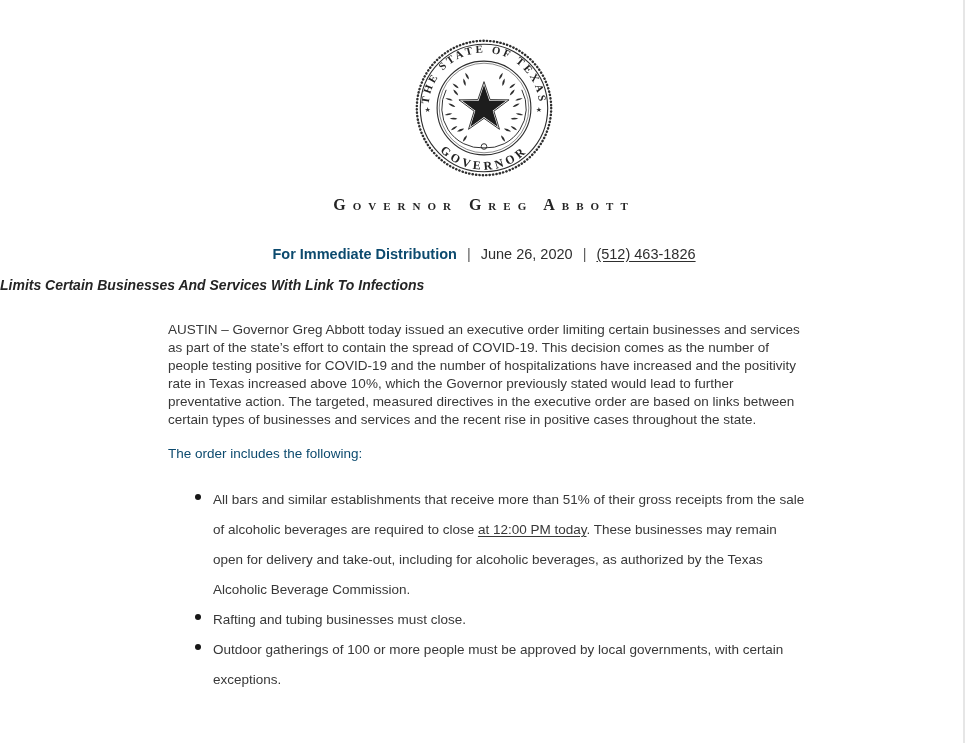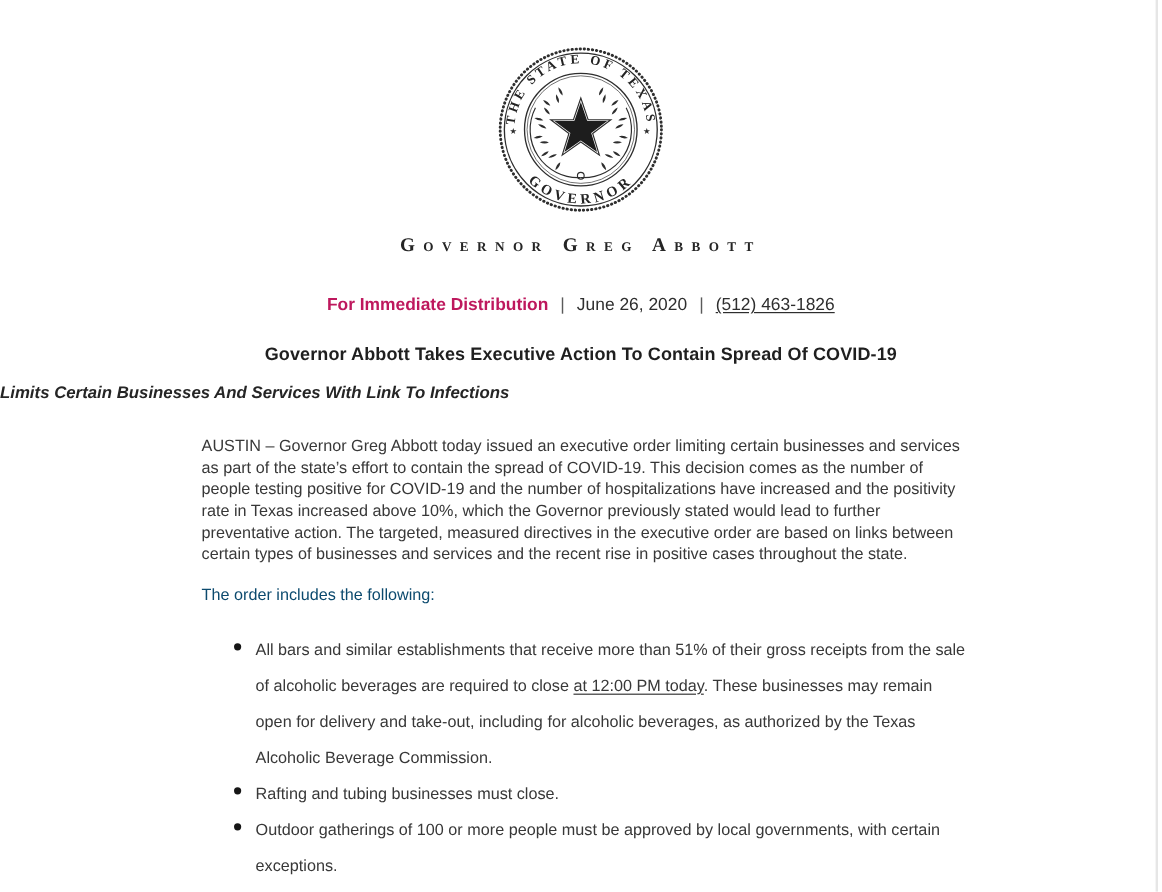--- a/index.html
+++ b/index.html
@@ -24,21 +24,21 @@
     margin-top:18px; text-align:center;
     font-family:"Liberation Serif","DejaVu Serif",serif;
     font-variant:small-caps; font-weight:700;
     font-size:16px; letter-spacing:7px; color:#252525;
   }
 
   
   .distribution {
     margin-top:32px; text-align:center; font-size:14.5px; color:#2e2e2e;
   }
-  .distribution .label { font-weight:700; color:#be185d; }
+  .distribution .label { font-weight:700; color:#0c4a6e; }
   .distribution .sep { color:#5a5a5a; padding:0 10px; font-weight:400; }
   .distribution a.phone {
     color:#2e2e2e; text-decoration:underline; text-underline-offset:2px;
   }
 
   .headline {
     margin-top:25px; text-align:center; font-weight:700;
     font-size:15px; color:#1f1f1f; letter-spacing:.1px;
   }
   .subheadline {
@@ -125,21 +125,20 @@
       <polygon points="100,67 107.6,89.5 131.4,89.8 112.4,104 119.4,126.7 100,113 80.6,126.7 87.6,104 68.6,89.8 92.4,89.5" fill="#1d1d1d"></polygon>
     </svg>
   </div>
 
   <div class="masthead">Governor Greg Abbott</div>
 
   <div class="distribution">
     <span class="label">For Immediate Distribution</span><span class="sep">|</span><span>June 26, 2020</span><span class="sep">|</span><a class="phone" href="#">(512) 463-1826</a>
   </div>
 
-  <div class="headline">Governor Abbott Takes Executive Action To Contain Spread Of COVID-19</div>
   <div class="subheadline">Limits Certain Businesses And Services With Link To Infections</div>
 
   <div class="body-col">
     <p class="intro">AUSTIN – Governor Greg Abbott today issued an executive order limiting certain businesses and services as part of the state’s effort to contain the spread of COVID-19. This decision comes as the number of people testing positive for COVID-19 and the number of hospitalizations have increased and the positivity rate in Texas increased above 10%, which the Governor previously stated would lead to further preventative action. The targeted, measured directives in the executive order are based on links between certain types of businesses and services and the recent rise in positive cases throughout the state.</p>
     <p class="list-intro">The order includes the following:</p>
     <ul class="order-list">
         <li>All bars and similar establishments that receive more than 51% of their gross receipts from the sale of alcoholic beverages are required to close <span class="u">at 12:00 PM today</span>. These businesses may remain open for delivery and take-out, including for alcoholic beverages, as authorized by the Texas Alcoholic Beverage Commission.</li>
         <li>Rafting and tubing businesses must close.</li>
         <li>Outdoor gatherings of 100 or more people must be approved by local governments, with certain exceptions.</li>
       </ul>

